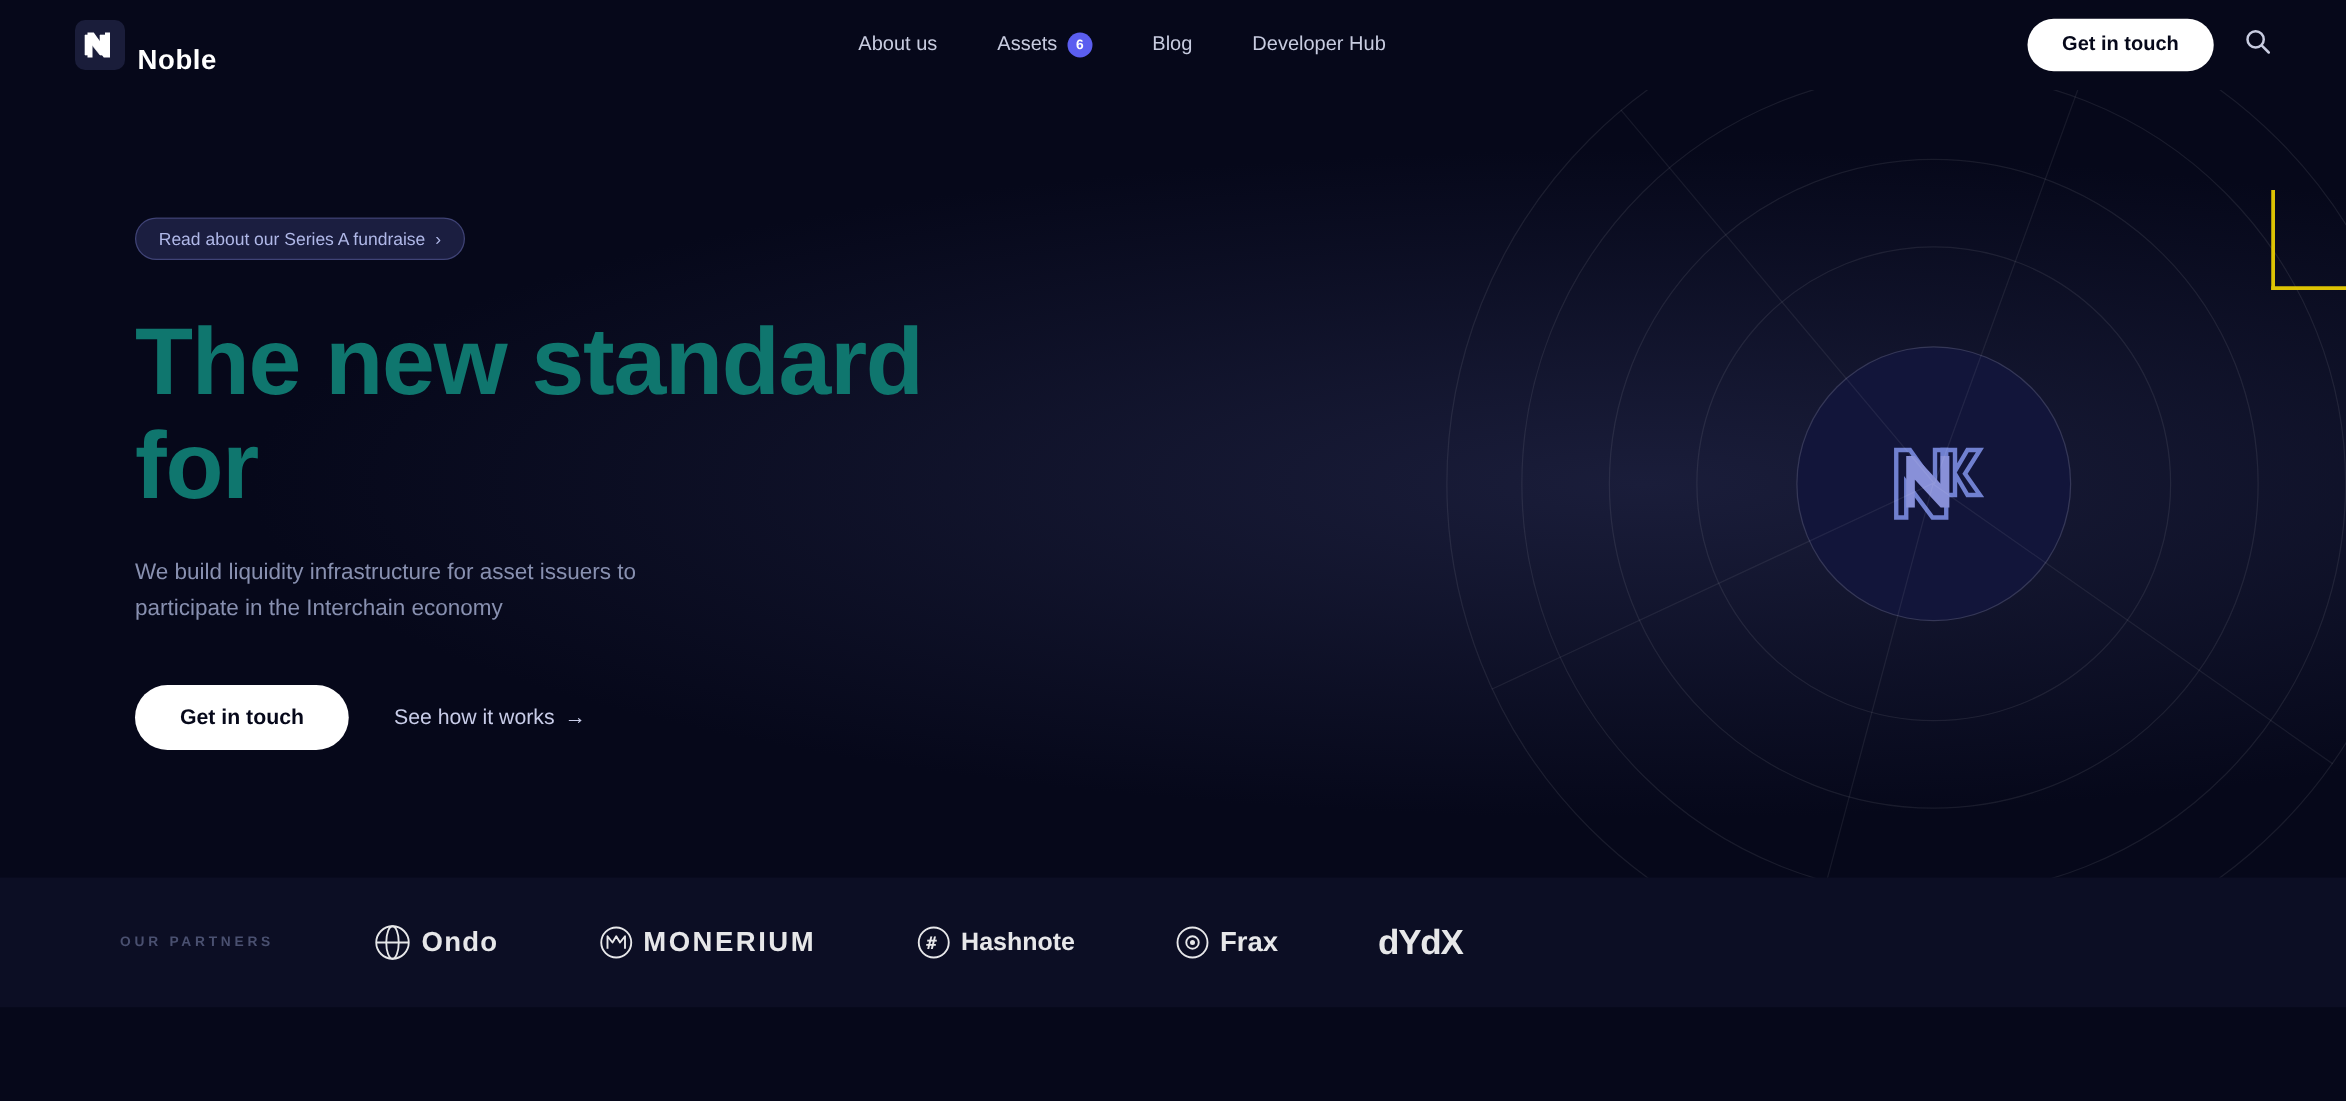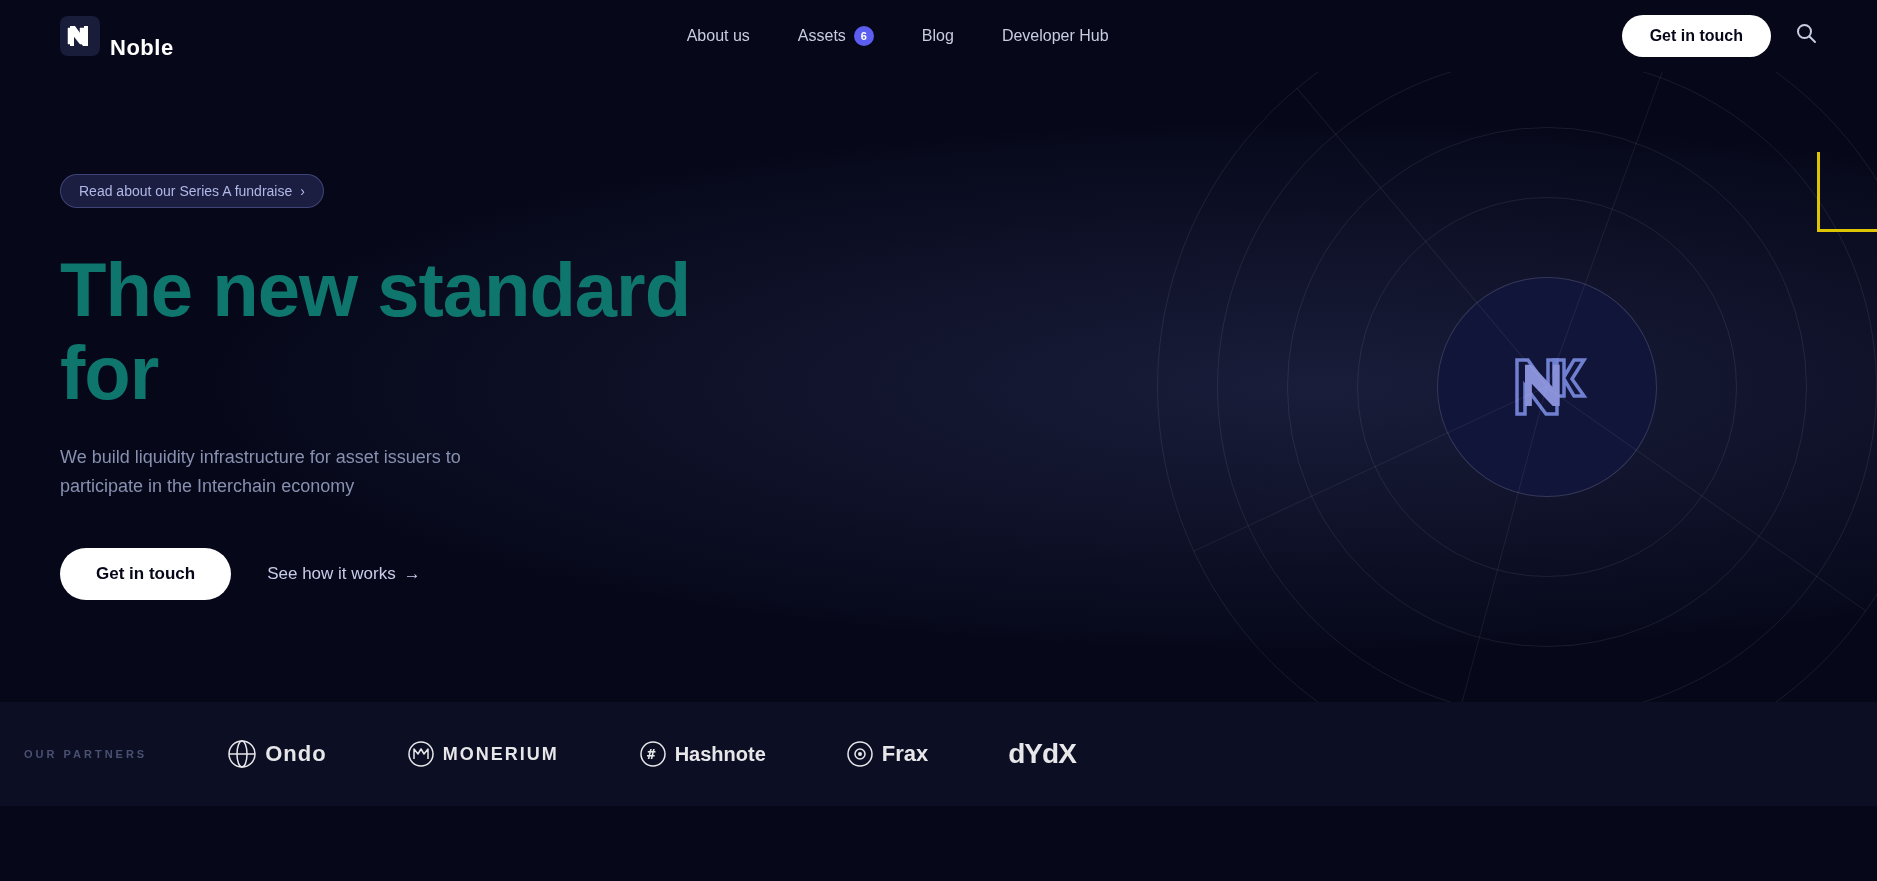--- a/index.html
+++ b/index.html
@@ -162,20 +162,21 @@
       border-left: 3px solid #f5d800;
       border-bottom: 3px solid #f5d800;
       opacity: 0.9;
     }
 
     .hero-content {
       position: relative;
       z-index: 5;
       padding: 0 60px;
       max-width: 860px;
+      margin-left: 48px;
     }
 
     .hero-badge {
       display: inline-flex;
       align-items: center;
       gap: 8px;
       background: rgba(90, 95, 180, 0.25);
       border: 1px solid rgba(120, 125, 200, 0.4);
       color: #b0b8e8;
       padding: 8px 18px;
@@ -230,21 +231,21 @@
       cursor: pointer;
       display: flex;
       align-items: center;
       gap: 8px;
       text-decoration: none;
     }
 
     
     .partners-bar {
       background: #0c0e24;
-      padding: 36px 24px;
+      padding: 36px 96px;
       display: flex;
       align-items: center;
       gap: 80px;
     }
 
     .partners-label {
       color: #4a5070;
       font-size: 11px;
       font-weight: 700;
       letter-spacing: 3px;
@@ -270,21 +271,21 @@
       opacity: 0.9;
     }
 
     .ondo-logo {
       font-size: 22px;
       font-weight: 600;
       letter-spacing: 1px;
     }
 
     .monerium-logo {
-      font-size: 18px;
+      font-size: 22px;
       font-weight: 700;
       letter-spacing: 2px;
       text-transform: uppercase;
     }
 
     .hashnote-logo {
       font-size: 20px;
       font-weight: 700;
     }
 

